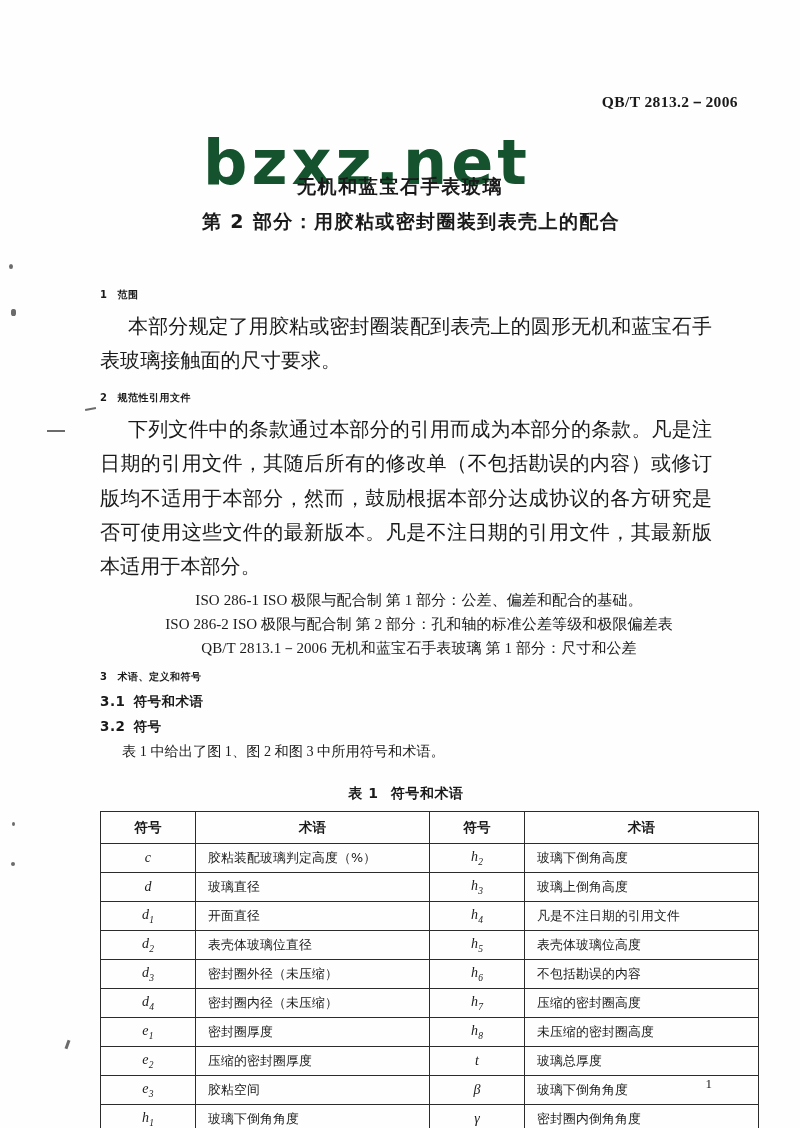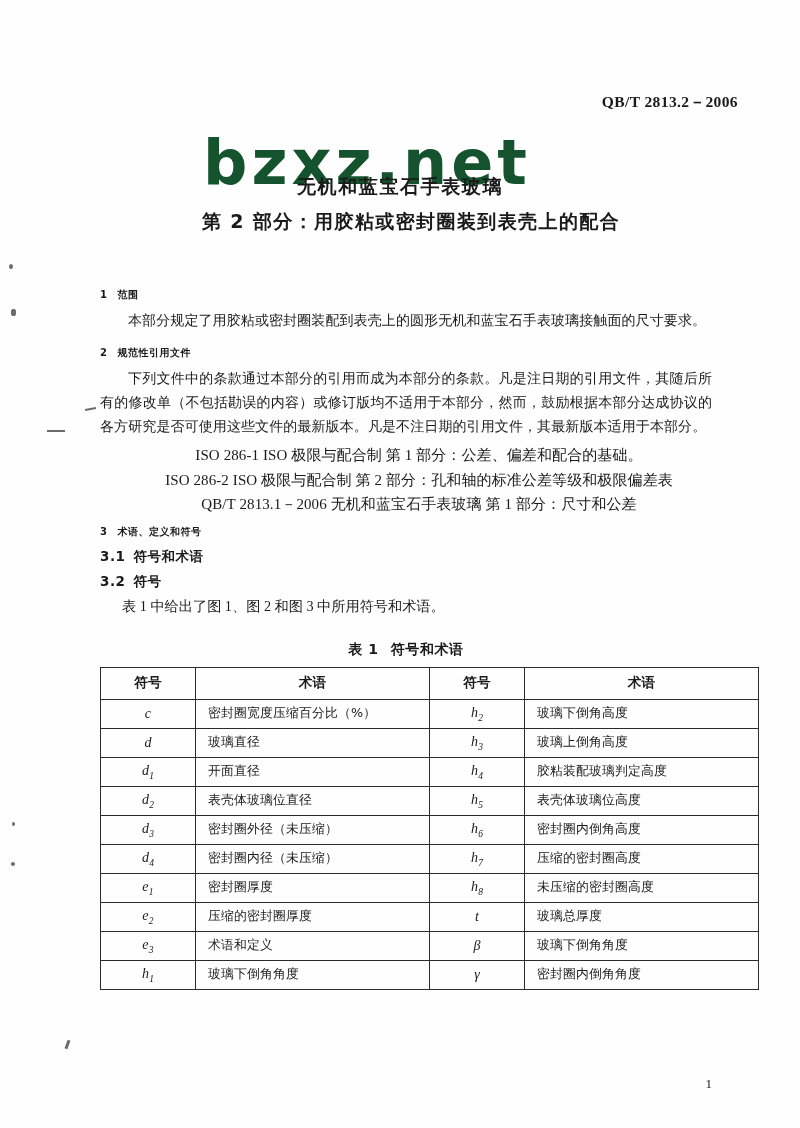--- a/index.html
+++ b/index.html
@@ -89,21 +89,21 @@
   .sub-head {
     font-family: "DejaVu Sans", "Liberation Sans", sans-serif;
     font-size: 13.5px;
     font-weight: 700;
     letter-spacing: 0.5px;
     margin: 0;
   }
   .sub-head .num { margin-right: 8px; }
 
   .para {
-    font-size: 14px;
+    font-size: 20px;
     line-height: 1.72;
     text-indent: 28px;
     margin: 7px 0 0 0;
     text-align: justify;
     letter-spacing: 0.1px;
   }
 
   .ref-list {
     margin: 4px 0 0 0;
     padding: 0;
@@ -274,47 +274,47 @@
         <tr>
           <th class="col-sym">符号</th>
           <th class="col-term">术语</th>
           <th class="col-sym">符号</th>
           <th class="col-term">术语</th>
         </tr>
       </thead>
       <tbody id="sym-body">
           <tr>
             <td class="symcell col-sym">c</td>
-            <td class="termcell col-term">密封圈宽度压缩百分比（%）</td>
+            <td class="termcell col-term">胶粘装配玻璃判定高度（%）</td>
             <td class="symcell col-sym">h<sub>2</sub></td>
             <td class="termcell col-term">玻璃下倒角高度</td>
           </tr>
           <tr>
             <td class="symcell col-sym">d</td>
             <td class="termcell col-term">玻璃直径</td>
             <td class="symcell col-sym">h<sub>3</sub></td>
             <td class="termcell col-term">玻璃上倒角高度</td>
           </tr>
           <tr>
             <td class="symcell col-sym">d<sub>1</sub></td>
             <td class="termcell col-term">开面直径</td>
             <td class="symcell col-sym">h<sub>4</sub></td>
-            <td class="termcell col-term">胶粘装配玻璃判定高度</td>
+            <td class="termcell col-term">凡是不注日期的引用文件</td>
           </tr>
           <tr>
             <td class="symcell col-sym">d<sub>2</sub></td>
             <td class="termcell col-term">表壳体玻璃位直径</td>
             <td class="symcell col-sym">h<sub>5</sub></td>
             <td class="termcell col-term">表壳体玻璃位高度</td>
           </tr>
           <tr>
             <td class="symcell col-sym">d<sub>3</sub></td>
             <td class="termcell col-term">密封圈外径（未压缩）</td>
             <td class="symcell col-sym">h<sub>6</sub></td>
-            <td class="termcell col-term">密封圈内倒角高度</td>
+            <td class="termcell col-term">不包括勘误的内容</td>
           </tr>
           <tr>
             <td class="symcell col-sym">d<sub>4</sub></td>
             <td class="termcell col-term">密封圈内径（未压缩）</td>
             <td class="symcell col-sym">h<sub>7</sub></td>
             <td class="termcell col-term">压缩的密封圈高度</td>
           </tr>
           <tr>
             <td class="symcell col-sym">e<sub>1</sub></td>
             <td class="termcell col-term">密封圈厚度</td>
@@ -322,21 +322,21 @@
             <td class="termcell col-term">未压缩的密封圈高度</td>
           </tr>
           <tr>
             <td class="symcell col-sym">e<sub>2</sub></td>
             <td class="termcell col-term">压缩的密封圈厚度</td>
             <td class="symcell col-sym">t</td>
             <td class="termcell col-term">玻璃总厚度</td>
           </tr>
           <tr>
             <td class="symcell col-sym">e<sub>3</sub></td>
-            <td class="termcell col-term">术语和定义</td>
+            <td class="termcell col-term">胶粘空间</td>
             <td class="symcell col-sym">β</td>
             <td class="termcell col-term">玻璃下倒角角度</td>
           </tr>
           <tr>
             <td class="symcell col-sym">h<sub>1</sub></td>
             <td class="termcell col-term">玻璃下倒角角度</td>
             <td class="symcell col-sym">γ</td>
             <td class="termcell col-term">密封圈内倒角角度</td>
           </tr>
         </tbody>

